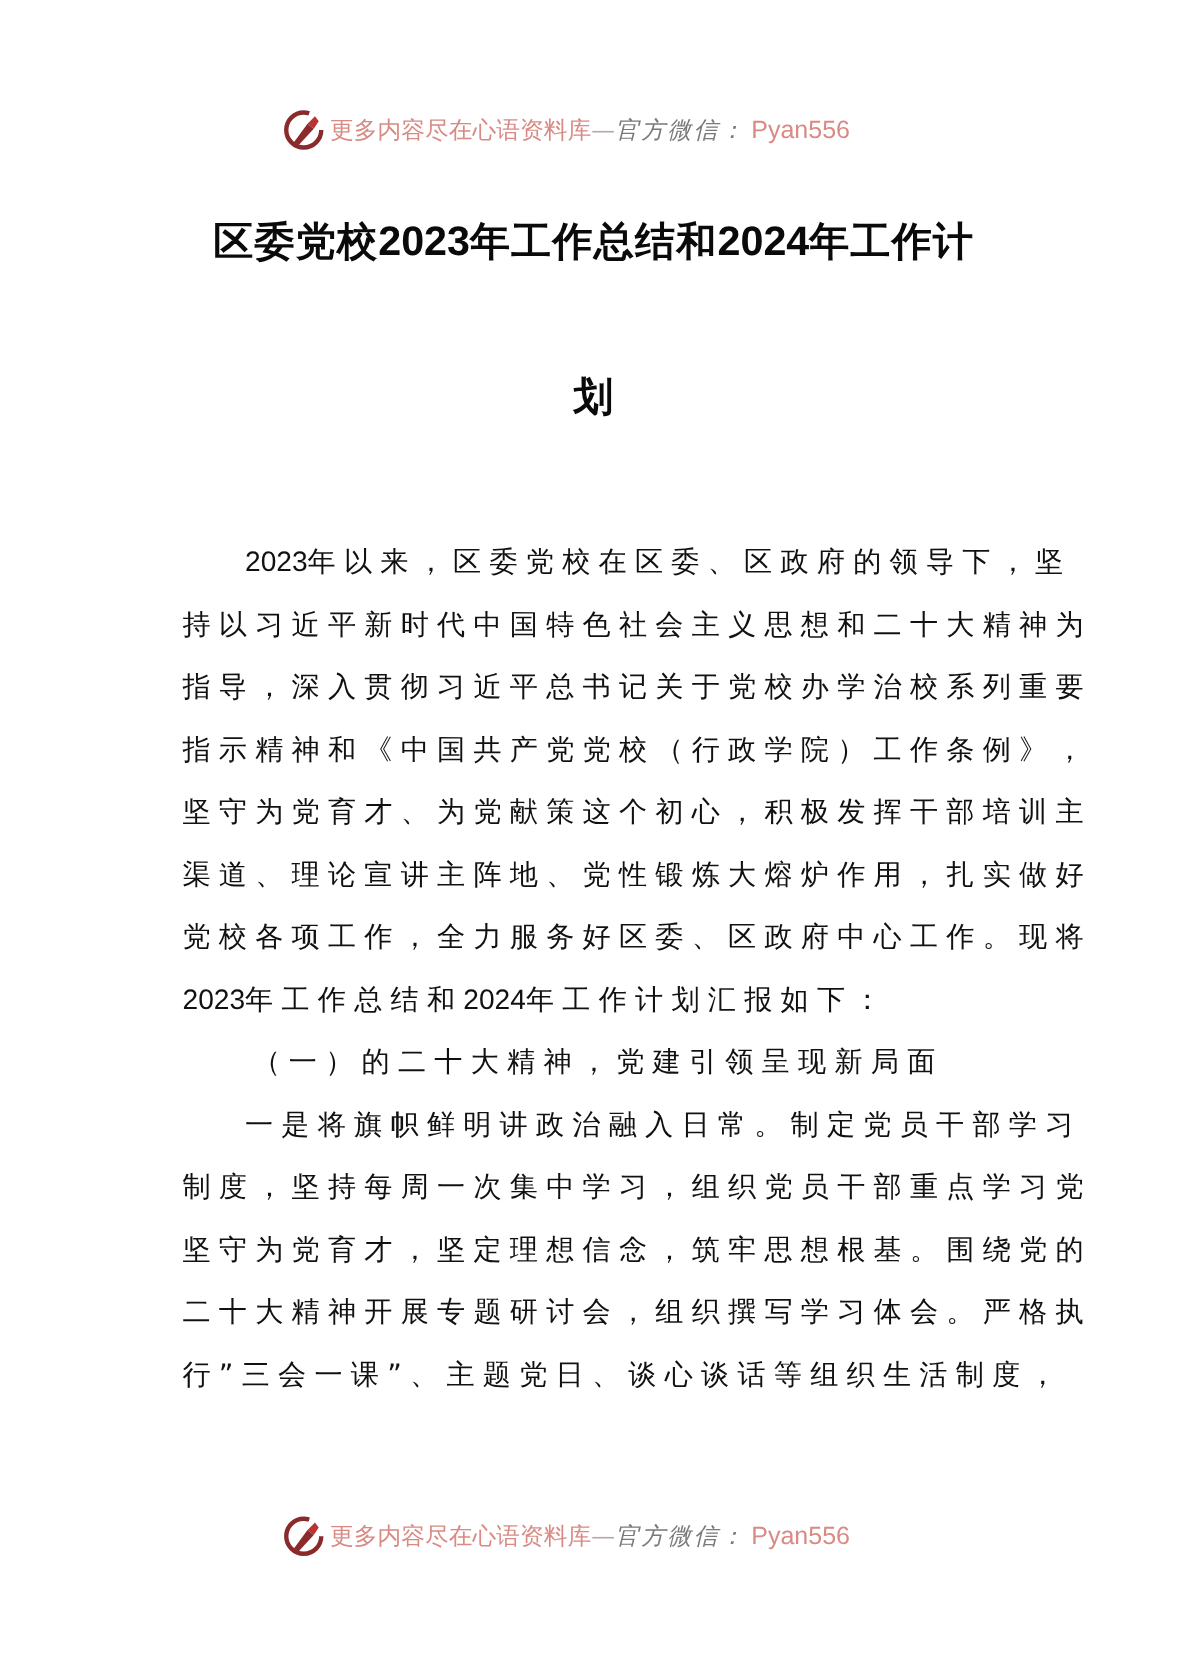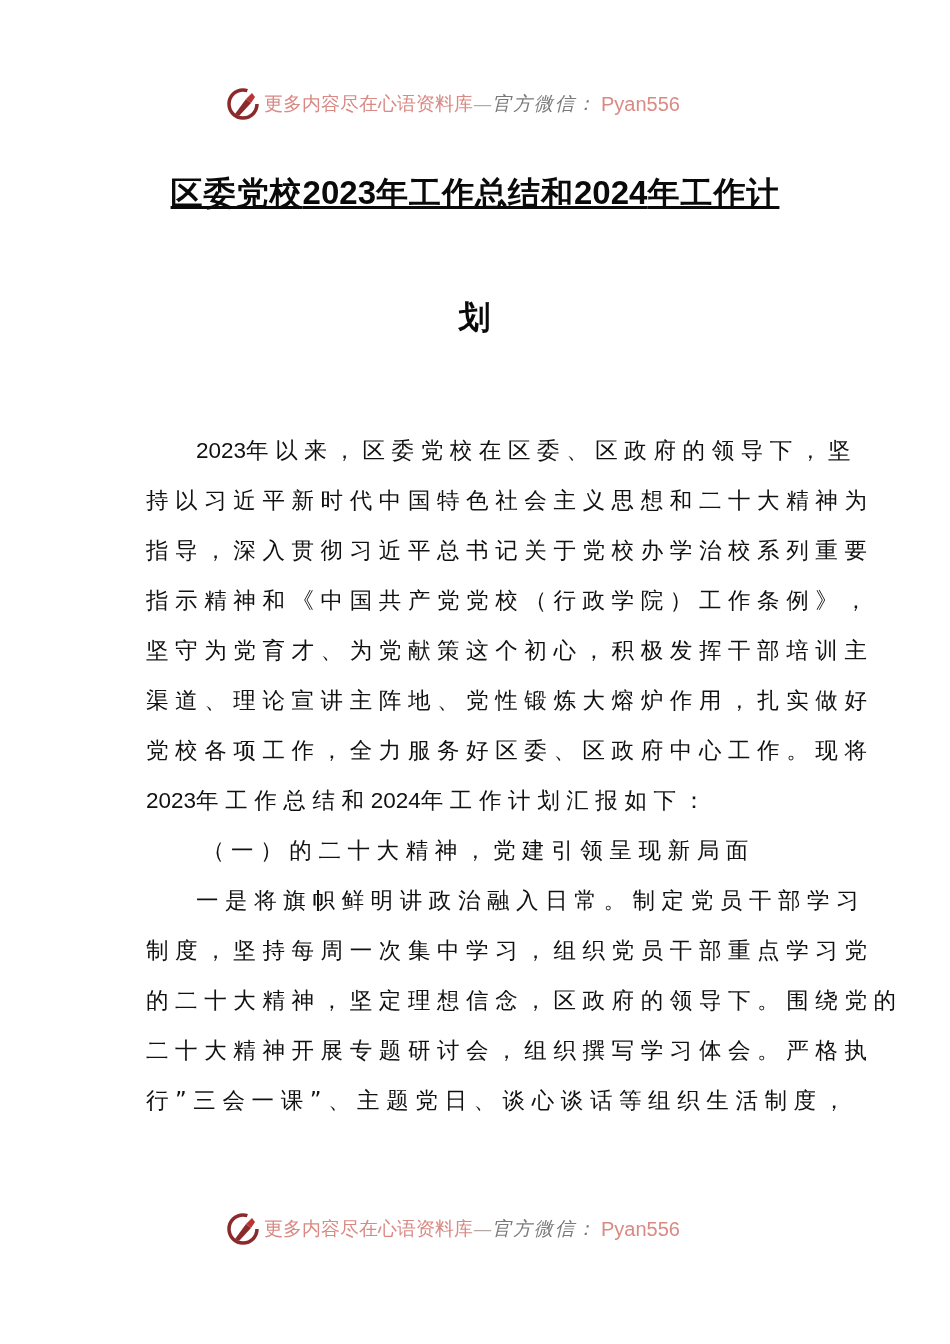--- a/index.html
+++ b/index.html
@@ -9,21 +9,21 @@
   .watermark.top { top: 84px; }
   .watermark.bottom { top: 1209px; }
   .wm-logo { width: 34px; height: 34px; margin-right: 4px; }
   .wm-red { color: #d98a84; font-family: "DejaVu Serif", serif; font-size: 19px; letter-spacing: 0px; }
   .wm-dash { color: #b6a7a5; font-size: 19px; font-family: "DejaVu Serif", serif; }
   .wm-gray { color: #7a7a7a; font-family: "DejaVu Serif", serif; font-size: 19px; font-style: italic; letter-spacing: 2px; text-align: right; }
   .wm-id { color: #d98a84; font-family: Liberation Sans, sans-serif; font-size: 20px; margin-left: 4px; }
 
   .title { position: absolute; left: 0; width: 950px; text-align: center; font-weight: bold;
            font-size: 32px; letter-spacing: 1px; color: #0a0a0a; font-family: "DejaVu Sans", sans-serif; }
-  .title.l1 { top: 172px; text-decoration: underline; }
+  .title.l1 { top: 172px; }
   .title.l2 { top: 296px; }
   .title .num { font-family: "Liberation Sans", sans-serif; font-weight: bold; font-size: 33px; }
 
   .body { position: absolute; left: 146px; top: 425px; width: 660px; font-size: 22.5px;
           line-height: 50px; letter-spacing: 6.6px; color: #111; }
   .line { display: block; height: 50px; white-space: nowrap; overflow: visible; }
   .indent { padding-left: 50px; text-align: center; }
   .indent2 { padding-left: 56px; }
   .num { font-family: "Liberation Sans", sans-serif; letter-spacing: 0; }
 </style>
@@ -52,21 +52,21 @@
   <span class="line">持以习近平新时代中国特色社会主义思想和二十大精神为</span>
   <span class="line">指导，深入贯彻习近平总书记关于党校办学治校系列重要</span>
   <span class="line">指示精神和《中国共产党党校（行政学院）工作条例》，</span>
   <span class="line">坚守为党育才、为党献策这个初心，积极发挥干部培训主</span>
   <span class="line">渠道、理论宣讲主阵地、党性锻炼大熔炉作用，扎实做好</span>
   <span class="line">党校各项工作，全力服务好区委、区政府中心工作。现将</span>
   <span class="line"><span class="num">2023</span><span>年工作总结和</span><span class="num">2024</span><span>年工作计划汇报如下：</span></span>
   <span class="line indent2">（一）的二十大精神，党建引领呈现新局面</span>
   <span class="line indent">一是将旗帜鲜明讲政治融入日常。制定党员干部学习</span>
   <span class="line">制度，坚持每周一次集中学习，组织党员干部重点学习党</span>
-  <span class="line">的二十大精神，坚定理想信念，区政府的领导下。围绕党的</span>
+  <span class="line">坚守为党育才，坚定理想信念，筑牢思想根基。围绕党的</span>
   <span class="line">二十大精神开展专题研讨会，组织撰写学习体会。严格执</span>
   <span class="line">行”三会一课”、主题党日、谈心谈话等组织生活制度，</span>
 </div>
 
 <div class="watermark bottom">
   <svg class="wm-logo" viewBox="0 0 34 34">
     <circle cx="17" cy="17" r="14" fill="none" stroke="#8a2a2a" stroke-width="3.5" stroke-dasharray="70 18"></circle>
     <path d="M9 27 L20 12 L25 16 L13 29 Z" fill="#8a2a2a"></path>
     <path d="M20 12 L26 6 L29 10 L25 16 Z" fill="#b33"></path>
   </svg>

